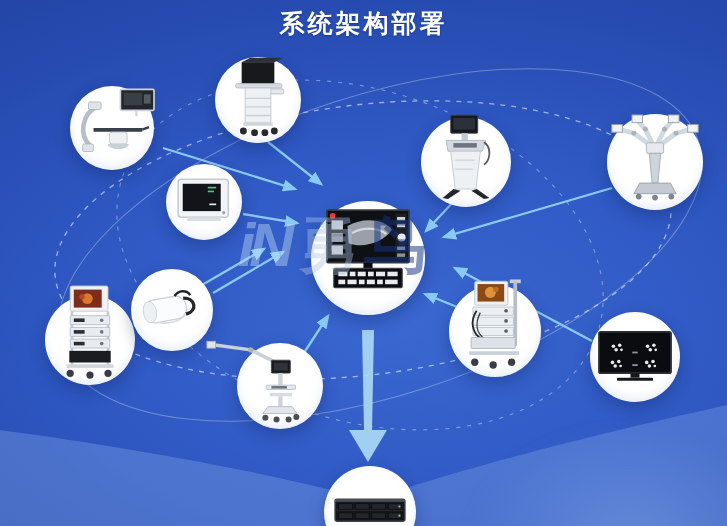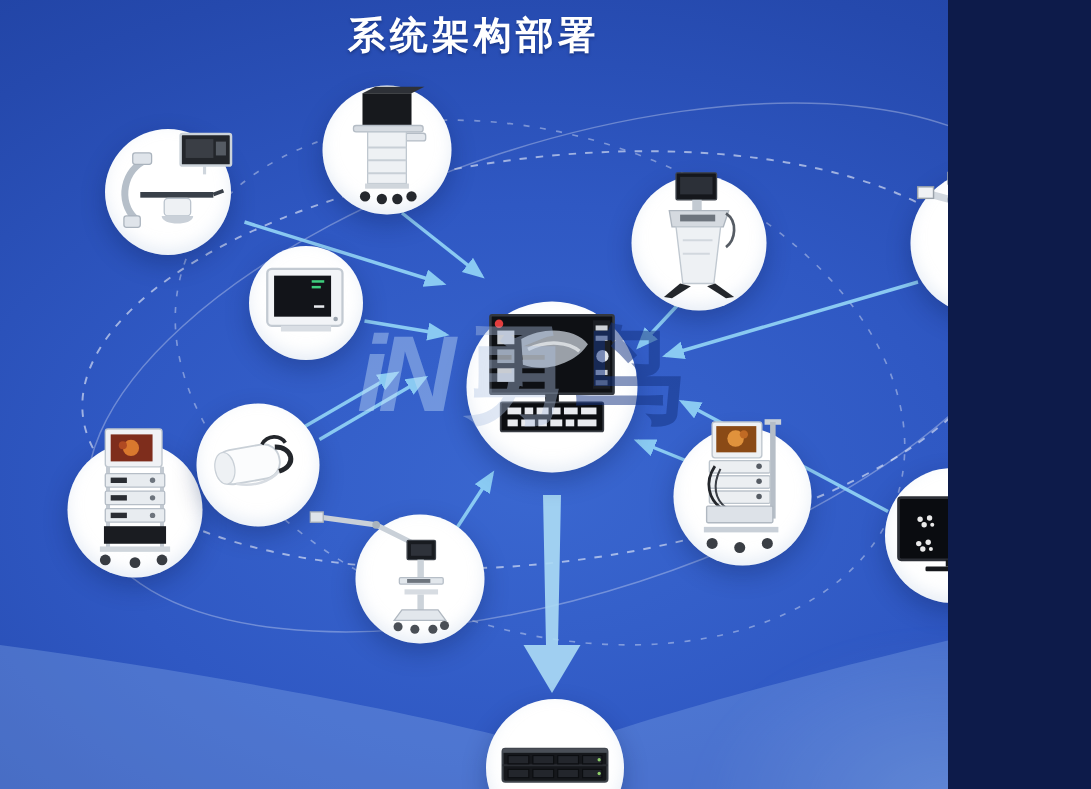--- a/index.html
+++ b/index.html
@@ -1,38 +1,38 @@
 <!DOCTYPE html>
 <html><head>
 <meta charset="utf-8">
 <style>
   html,body{margin:0;padding:0;background:#0d1b4a;}
   .stage{
-    position:relative;width:632px;height:526px;overflow:hidden;
+    position:relative;width:727px;height:526px;overflow:hidden;
     font-family:"Liberation Sans","DejaVu Sans",sans-serif;
     background:
       radial-gradient(120% 95% at 56% 62%, #3a67d0 0%, #2f58c3 38%, #2549ad 70%, #1d3e9b 100%);
     text-decoration: underline;
   }
   .sweep{position:absolute;pointer-events:none;}
   .sweep1{left:-80px;top:360px;width:900px;height:320px;
     background:radial-gradient(60% 55% at 50% 100%, rgba(140,175,235,.55) 0%, rgba(140,175,235,0) 70%);
     filter:blur(6px);}
   .sweep2{left:380px;top:330px;width:420px;height:260px;
     background:radial-gradient(55% 60% at 60% 80%, rgba(120,160,228,.45) 0%, rgba(120,160,228,0) 72%);
     filter:blur(8px);}
   .title{
     position:absolute;top:7px;left:0;right:0;text-align:center;z-index:7;
     color:#ffffff;font-size:25px;font-weight:bold;letter-spacing:3px;
     text-shadow:0 1px 2px rgba(10,25,70,.4);
   }
   .overlay{position:absolute;left:0;top:0;z-index:2;}
   .watermark{
     position:absolute;left:238px;top:214px;z-index:6;display:flex;align-items:flex-end;
-    font-size:72px;font-weight:bold;line-height:1;pointer-events:none;user-select:none;
+    font-size:62px;font-weight:bold;line-height:1;pointer-events:none;user-select:none;
   }
   .watermark .logo{color:rgba(195,222,248,.42);font-style:italic;letter-spacing:-6px;margin-right:10px;}
   .watermark .c1{color:rgba(175,196,228,.40);}
   .watermark .c2{color:rgba(22,52,130,.52);margin-left:4px;}
   .node{
     position:absolute;border-radius:50%;background:#ffffff;z-index:4;
     box-shadow:0 6px 16px rgba(8,22,70,.28), inset 0 -4px 10px rgba(190,205,230,.35);
   }
   .node svg{position:absolute;left:0;top:0;width:100%;height:100%;overflow:visible;}
   

